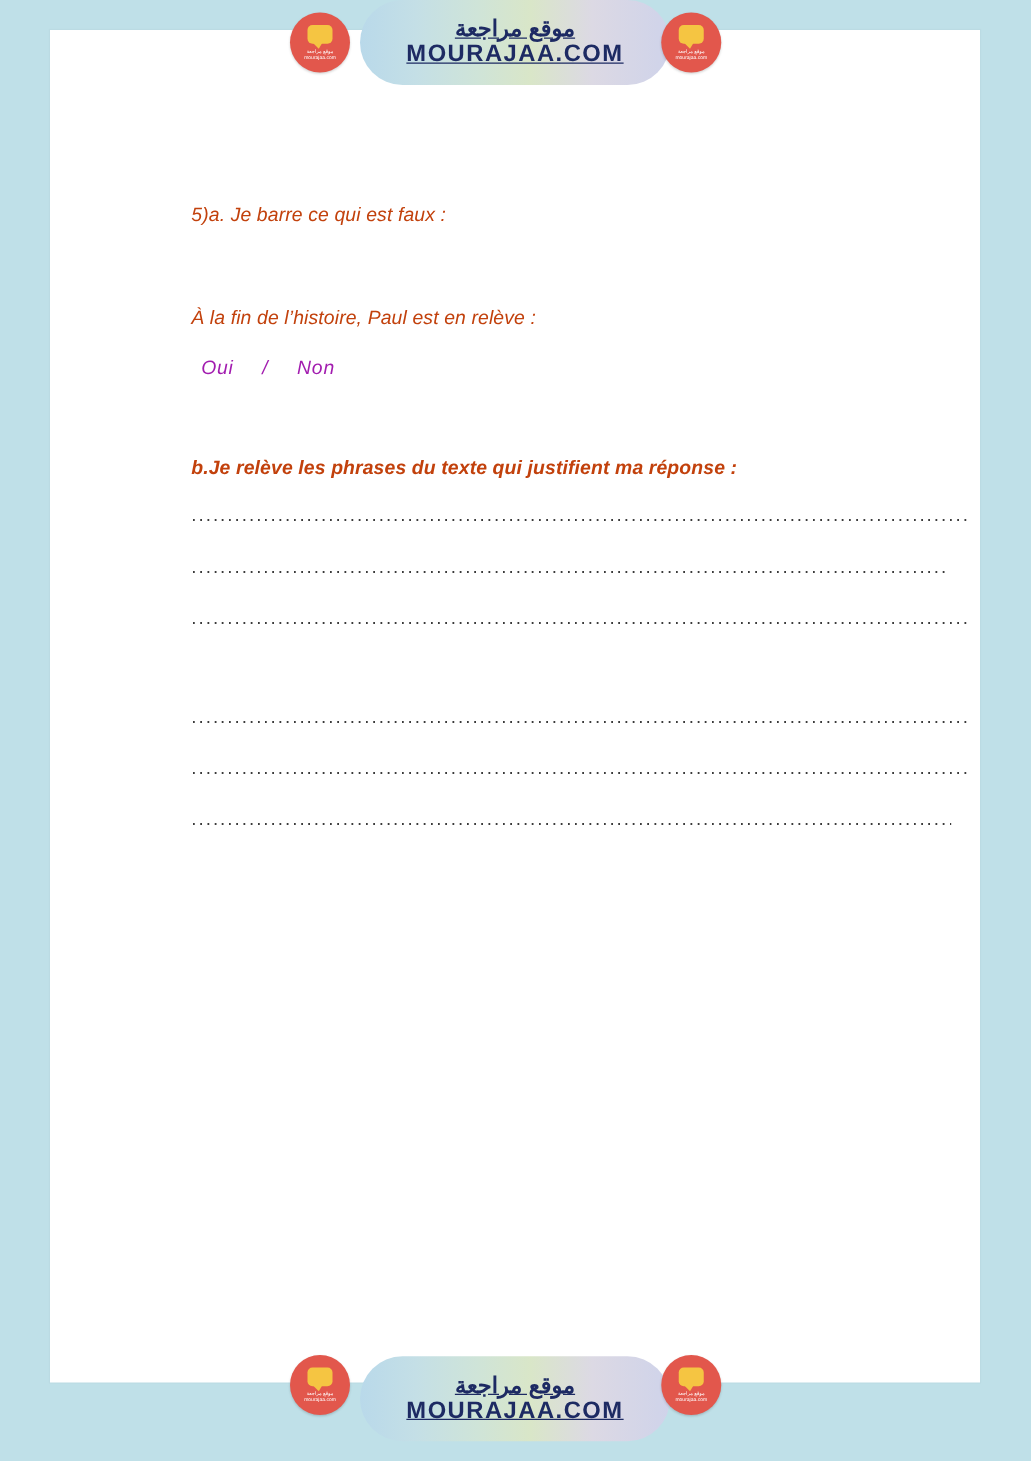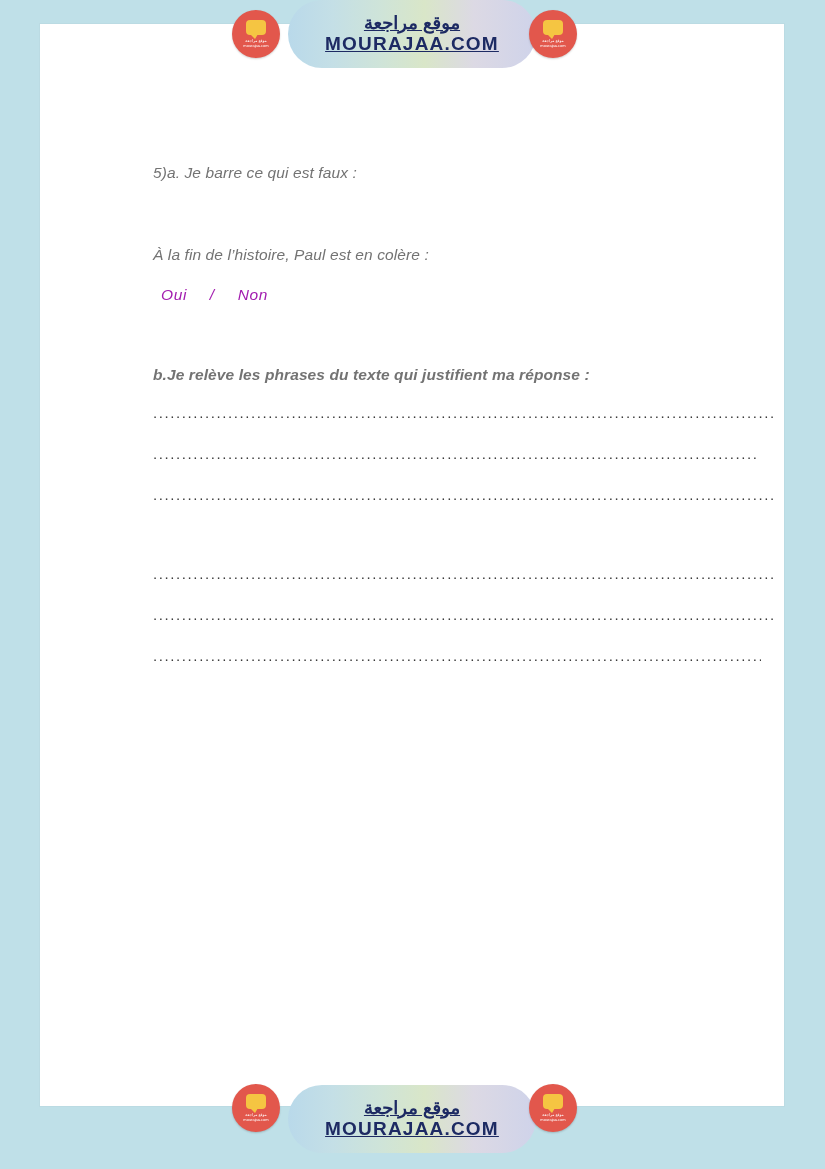--- a/index.html
+++ b/index.html
@@ -111,21 +111,21 @@
   
   .content {
     position: absolute;
     left: 113px;
     top: 120px;
     width: 625px;
   }
   .q-line {
     font-style: italic;
     font-size: 15.5px;
-    color: #737373;
+    color: #c2410c;
     letter-spacing: 0.1px;
   }
   .q1  { margin-top: 20px; }
   .q2  { margin-top: 64px; }
   .opts {
     font-style: italic;
     font-size: 15.5px;
     color: #a21caf;
     margin-top: 22px;
     margin-left: 8px;
@@ -155,21 +155,21 @@
 </style>
 </head>
 <body>
 
 <div class="page-sheet">
 
   <div class="content">
 
     <div class="q-line q1">5)a. Je barre ce qui est faux :</div>
 
-    <div class="q-line q2">À la fin de l’histoire, Paul est en colère :</div>
+    <div class="q-line q2">À la fin de l’histoire, Paul est en relève :</div>
 
     <div class="opts">
       <span>Oui</span>
       <span class="sep">/</span>
       <span>Non</span>
     </div>
 
     <div class="q-line q3">b.Je relève les phrases du texte qui justifient ma réponse :</div>
 
     <div class="dots-block">

